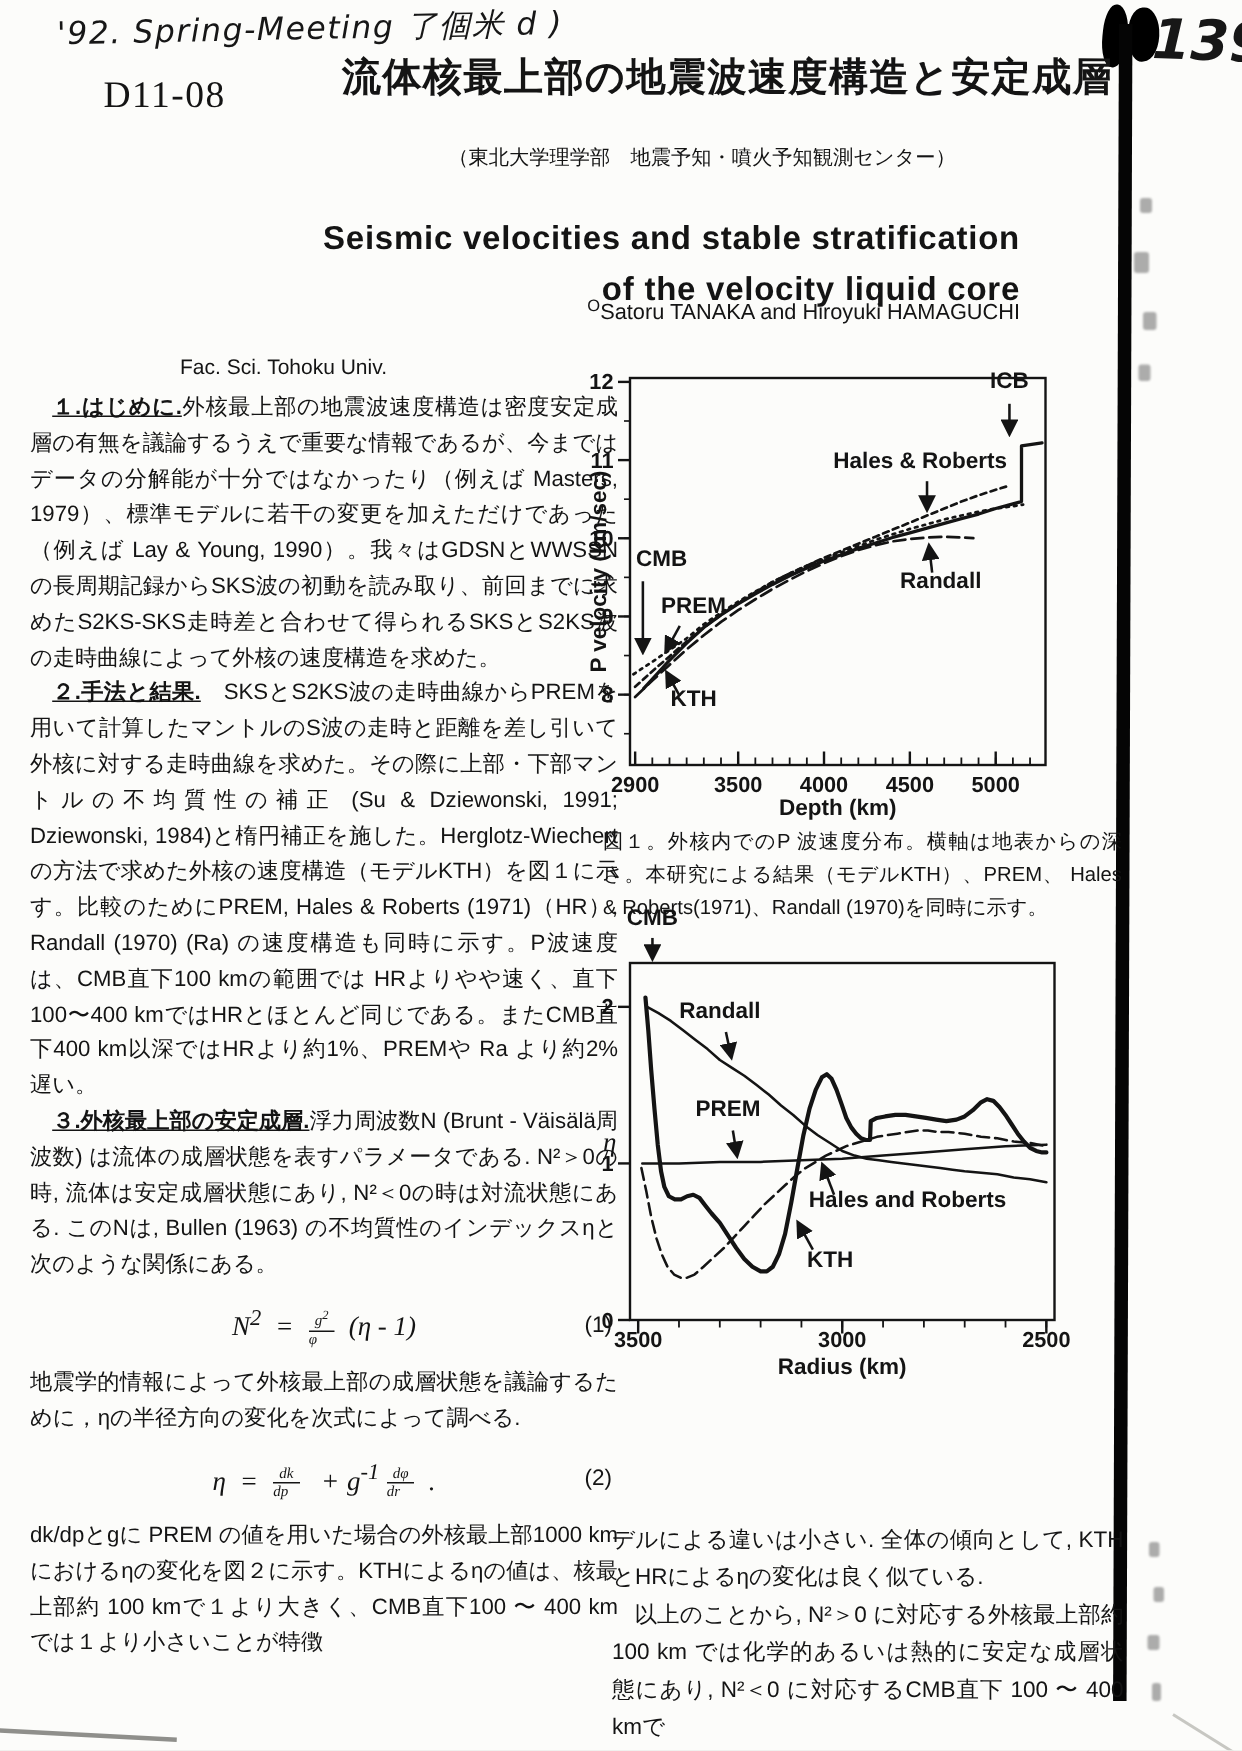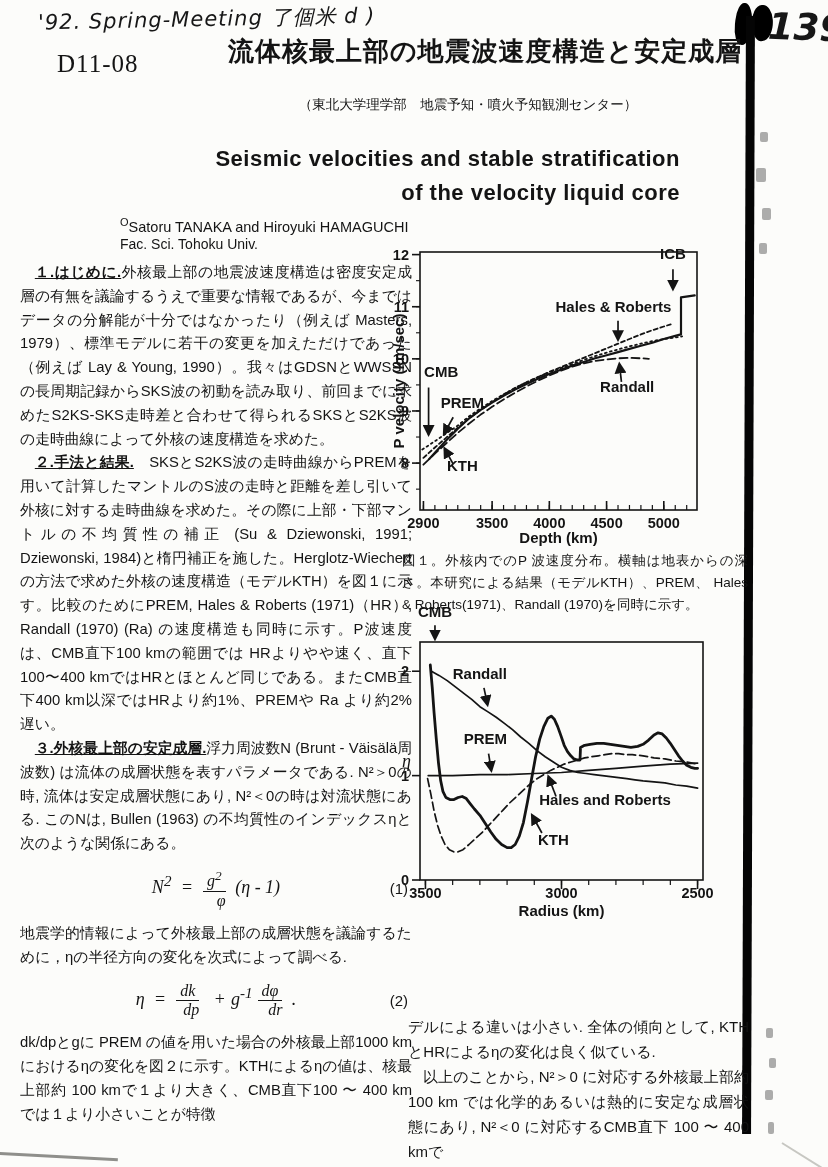--- a/index.html
+++ b/index.html
@@ -11,39 +11,39 @@
   .note{left:38px;top:5px;font-size:21px;letter-spacing:1px;transform:rotate(-1.2deg);white-space:nowrap;}
   .pagenum{left:768px;top:6px;font-size:37px;font-weight:bold;transform:rotate(2deg);}
   .ink{background:#000;}
   .ink1{left:735px;top:3px;width:17px;height:42px;border-radius:45% 55% 50% 50%;transform:rotate(6deg);}
   .ink2{left:752px;top:5px;width:21px;height:36px;border-radius:55% 45% 60% 40%;transform:rotate(-4deg);}
   .stripe{left:744px;top:16px;width:9px;height:1118px;background:#050505;transform:rotate(0.2deg);}
   .smudge{background:#4c4c4c;opacity:.45;border-radius:2px;filter:blur(.6px);}
   .edge-bl{left:-2px;top:1152px;width:120px;height:3px;background:#8f8f8b;transform:rotate(3deg);transform-origin:left center;}
   .edge-br{left:782px;top:1142px;width:70px;height:2px;background:#c7c7c2;transform:rotate(32deg);transform-origin:left center;}
   
-  .session{left:57px;top:50px;font-family:"Liberation Serif","DejaVu Serif",serif;font-size:25px;letter-spacing:1px;}
+  .session{left:69px;top:50px;font-family:"Liberation Serif","DejaVu Serif",serif;font-size:25px;letter-spacing:1px;}
   .title-ja{left:228px;top:34px;width:492px;margin:0;font-size:26px;font-weight:bold;letter-spacing:1px;white-space:nowrap;}
   .authors-ja{left:228px;top:86px;width:480px;text-align:center;font-size:15px;font-weight:bold;}
   .affil-ja{left:228px;top:96px;width:480px;text-align:center;font-size:13.5px;}
   .title-en{left:120px;width:560px;text-align:right;font-size:22px;font-weight:bold;letter-spacing:.5px;}
   .t1{top:146px;} .t2{top:180px;}
-  .authors-en{left:120px;top:216px;width:560px;text-align:left;font-size:14.5px;}
+  .authors-en{left:120px;top:198px;width:560px;text-align:right;font-size:14.5px;}
   .authors-en sup{font-size:11px;}
   .affil-en{left:120px;top:236px;width:560px;text-align:left;font-size:14px;}
   
   .leftcol{left:20px;top:261px;width:392px;font-size:14.8px;line-height:23.8px;text-align:justify;}
   .leftcol p{margin:0;}
   .sechead{font-weight:bold;text-decoration:underline;}
   .firstind{text-indent:1em;}
   
   .eq{position:relative;display:flex;justify-content:center;align-items:center;margin:12px 0;
       font-family:"Liberation Serif","DejaVu Serif",serif;font-style:italic;font-size:18px;}
   .eq .eqnum{position:absolute;right:4px;font-style:normal;font-size:15px;font-family:"Liberation Sans",sans-serif;}
-  .frac{display:inline-flex;flex-direction:column;align-items:flex-end;vertical-align:middle;margin:0 5px;font-size:16px;line-height:1.15;}
+  .frac{display:inline-flex;flex-direction:column;align-items:flex-start;vertical-align:middle;margin:0 5px;font-size:10px;line-height:1.15;}
   .frac .num{border-bottom:1.5px solid #141414;padding:0 4px;}
   .eqop{margin:0 6px;font-style:normal;}
   
   .chartbox{background:transparent;}
   .caption{margin:0;font-size:13.5px;line-height:22px;text-align:justify;}
   .cap1{left:402px;top:550px;width:346px;}
   .cap2{left:416px;top:942px;width:332px;}
   .closing{left:408px;top:1014px;width:341px;font-size:15px;line-height:25px;text-align:justify;}
   .closing p{margin:0;}
   .closing .ind{text-indent:1em;}

